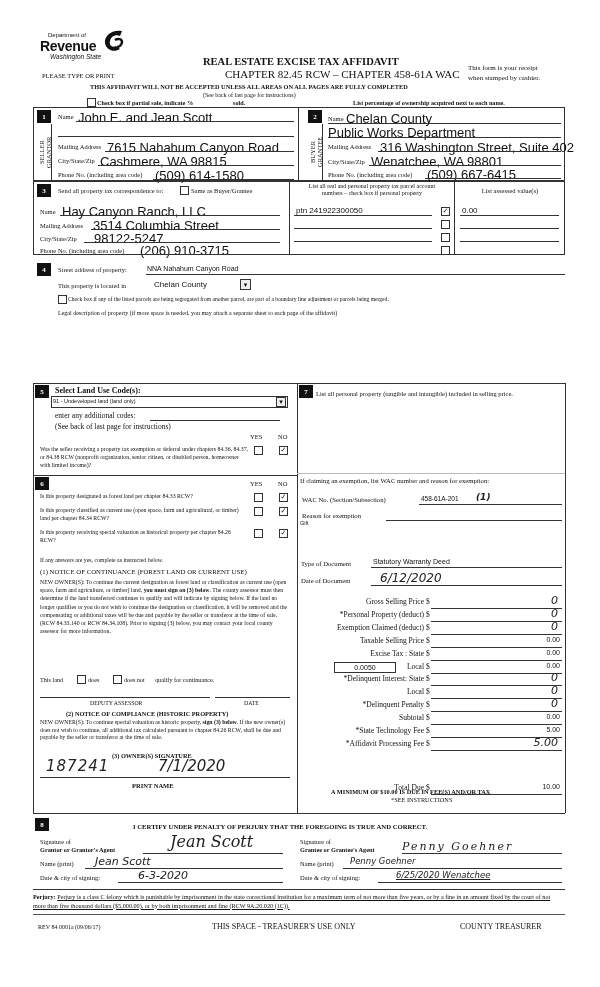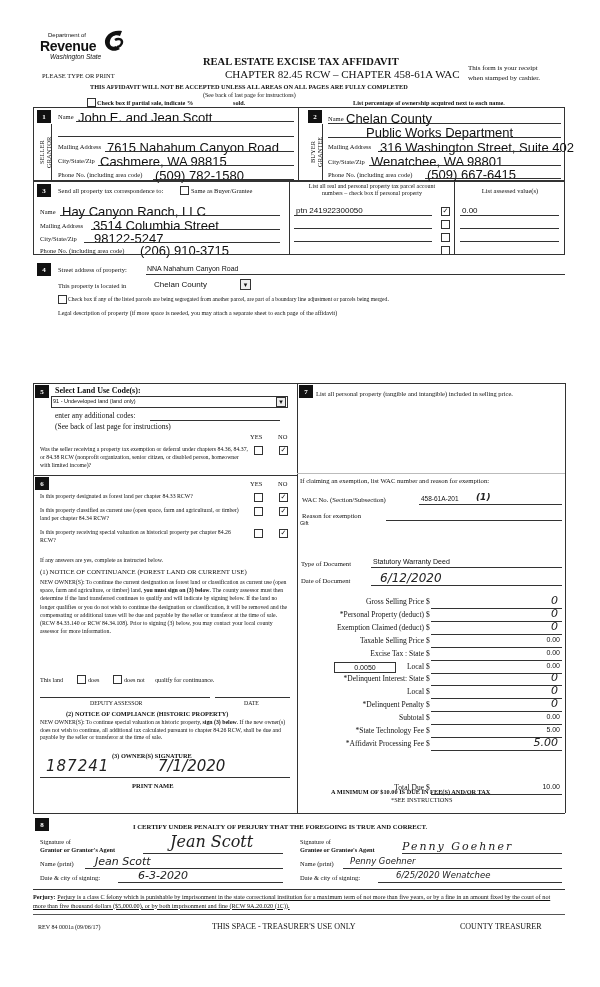--- a/index.html
+++ b/index.html
@@ -61,32 +61,32 @@
 <div class="abs val" style="left:78px;top:110px;">John E. and Jean Scott</div>
 <div class="uline" style="left:76px;top:121px;width:218px;"></div>
 <div class="uline" style="left:58px;top:136px;width:236px;"></div>
 <div class="abs serif lbl" style="left:58px;top:143px;">Mailing Address</div>
 <div class="abs val" style="left:107px;top:140px;">7615 Nahahum Canyon Road</div>
 <div class="uline" style="left:105px;top:151px;width:189px;"></div>
 <div class="abs serif lbl" style="left:58px;top:157px;">City/State/Zip</div>
 <div class="abs val" style="left:100px;top:154px;">Cashmere, WA 98815</div>
 <div class="uline" style="left:98px;top:165px;width:196px;"></div>
 <div class="abs serif lbl" style="left:58px;top:171px;">Phone No. (including area code)</div>
-<div class="abs val" style="left:155px;top:168px;">(509) 782-1580</div>
+<div class="abs val" style="left:155px;top:168px;">(509) 614-1580</div>
 <div class="uline" style="left:153px;top:179px;width:141px;"></div>
 
 <div class="num" style="left:308px;top:110px;">2</div>
 <div class="abs" style="left:322px;top:124px;width:1px;height:57px;background:#333;"></div>
 <div class="vtext serif" style="left:309px;top:126px;height:52px;">
   <span>BUYER</span><br><span>GRANTEE</span>
 </div>
 <div class="abs serif lbl" style="left:328px;top:115px;">Name</div>
 <div class="abs val" style="left:346px;top:111px;">Chelan County</div>
 <div class="uline" style="left:328px;top:123px;width:233px;"></div>
-<div class="abs val" style="left:328px;top:125px;margin-left:38px;">Public Works Department</div>
+<div class="abs val" style="left:328px;top:125px;">Public Works Department</div>
 <div class="uline" style="left:328px;top:137px;width:233px;"></div>
 <div class="abs serif lbl" style="left:328px;top:143px;">Mailing Address</div>
 <div class="abs val" style="left:380px;top:140px;">316 Washington Street, Suite 402</div>
 <div class="uline" style="left:378px;top:151px;width:183px;"></div>
 <div class="abs serif lbl" style="left:328px;top:158px;">City/State/Zip</div>
 <div class="abs val" style="left:371px;top:154px;text-align:center;">Wenatchee, WA 98801</div>
 <div class="uline" style="left:369px;top:165px;width:192px;"></div>
 <div class="abs serif lbl" style="left:328px;top:171px;">Phone No. (including area code)</div>
 <div class="abs val" style="left:427px;top:167px;">(509) 667-6415</div>
 <div class="uline" style="left:425px;top:178px;width:136px;"></div>
@@ -352,21 +352,21 @@
 <div class="abs serif" style="left:300px;top:838px;font-size:6.3px;line-height:8px;">
   <div>Signature of</div>
   <div style="font-weight:bold;">Grantee or Grantee's Agent</div>
 </div>
 <div class="abs hand" style="left:402px;top:840px;font-size:11px;font-family:'DejaVu Serif',serif;font-style:italic;letter-spacing:2px;">Penny Goehner</div>
 <div class="uline" style="left:402px;top:853px;width:160px;"></div>
 <div class="abs serif" style="left:300px;top:860px;font-size:6.5px;">Name (print)</div>
 <div class="abs hand" style="left:350px;top:856px;font-size:8.5px;">Penny Goehner</div>
 <div class="uline" style="left:343px;top:868px;width:219px;"></div>
 <div class="abs serif" style="left:300px;top:874px;font-size:6.5px;">Date &amp; city of signing:</div>
-<div class="abs hand" style="left:396px;top:870px;font-size:8.5px;white-space:nowrap;">6/25/2020  Wenatchee</div>
+<div class="abs hand" style="left:396px;top:870px;font-size:8.5px;white-space:nowrap;text-decoration:underline;">6/25/2020  Wenatchee</div>
 <div class="uline" style="left:378px;top:882px;width:184px;"></div>
 
 <div class="abs" style="left:33px;top:889px;width:532px;height:1px;background:#333;"></div>
 <div class="abs serif" style="left:33px;top:893px;width:530px;font-size:6.2px;line-height:8.5px;">
   <b>Perjury:</b> <span style="text-decoration:underline;">Perjury is a class C felony which is punishable by imprisonment in the state correctional institution for a maximum term of not more than five years, or by a fine in an amount fixed by the court of not more than five thousand dollars ($5,000.00), or by both imprisonment and fine (RCW 9A.20.020 (1C)).</span>
 </div>
 <div class="abs" style="left:33px;top:914px;width:532px;height:1px;background:#555;"></div>
 <div class="abs serif" style="left:38px;top:924px;font-size:6px;">REV 84 0001a (09/06/17)</div>
 <div class="abs serif" style="left:212px;top:922px;font-size:8px;">THIS SPACE - TREASURER'S USE ONLY</div>
 <div class="abs serif" style="left:460px;top:922px;font-size:8px;">COUNTY TREASURER</div>

